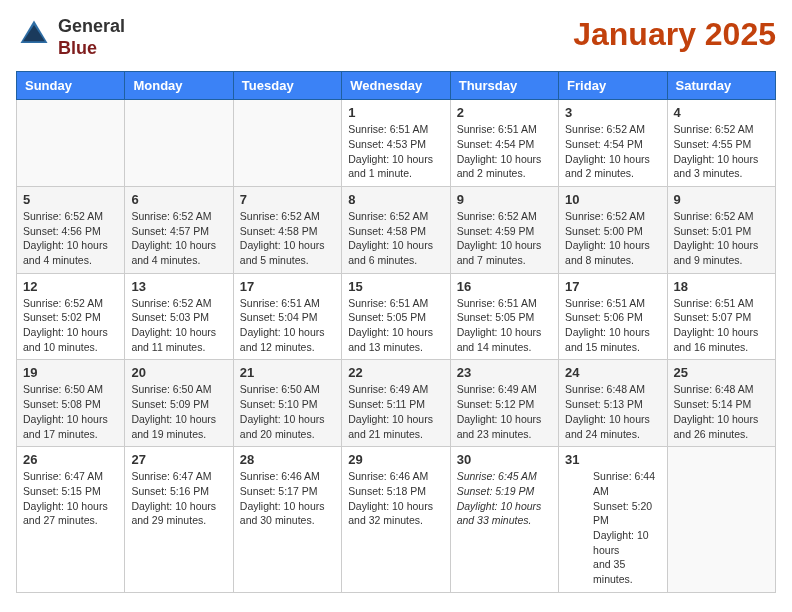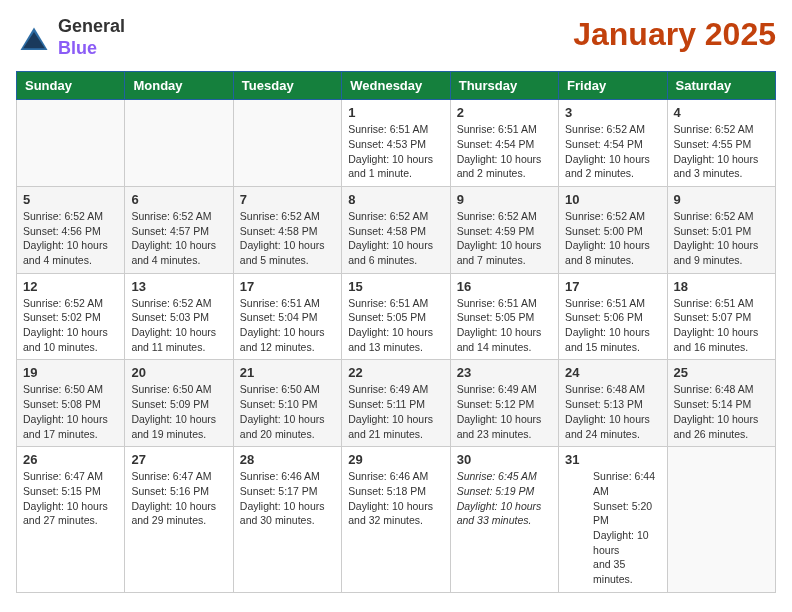--- a/index.html
+++ b/index.html
@@ -11,30 +11,30 @@
       padding: 16px;
     }
     .header {
       display: flex;
       justify-content: space-between;
       align-items: flex-start;
       margin-bottom: 12px;
     }
     .logo {
       display: flex;
-      align-items: flex-end;
+      align-items: flex-start;
       gap: 6px;
     }
     .logo-text {
       font-size: 18px;
       font-weight: bold;
       line-height: 1.2;
     }
     .logo-text .general { color: #333; }
-    .logo-text .blue { color: #8b5cf6; }
+    .logo-text .blue { color: #7f1d1d; }
     .logo-icon {
       width: 36px;
       height: 36px;
     }
     .title-block {
       text-align: right;
     }
     .month-title {
       font-size: 32px;
       font-weight: bold;
@@ -43,21 +43,21 @@
     .location {
       font-size: 14px;
       color: #555;
     }
     .calendar {
       width: 100%;
       border-collapse: collapse;
       border: 1px solid #ccc;
     }
     .calendar th {
-      background: #15803d;
+      background: #3b82f6;
       color: white;
       font-size: 13px;
       font-weight: bold;
       padding: 6px 8px;
       text-align: left;
       border: 1px solid #2060a0;
     }
     .calendar td {
       width: calc(100% / 7);
       vertical-align: top;

